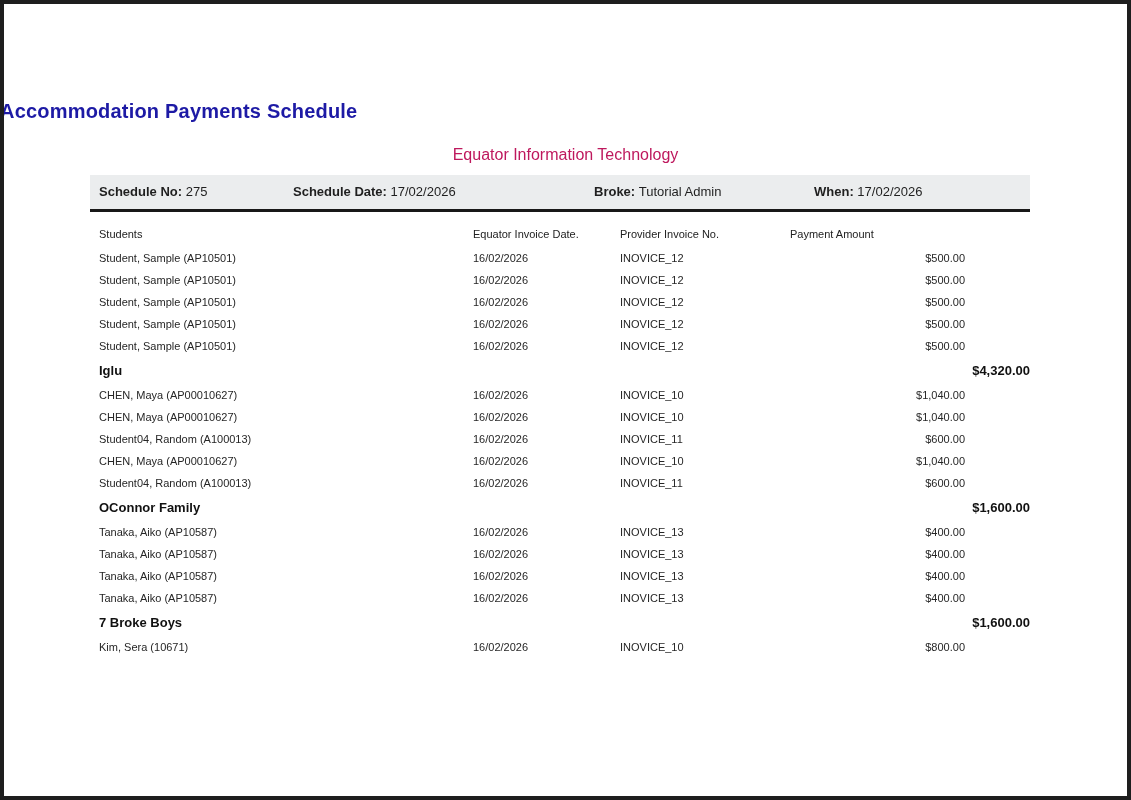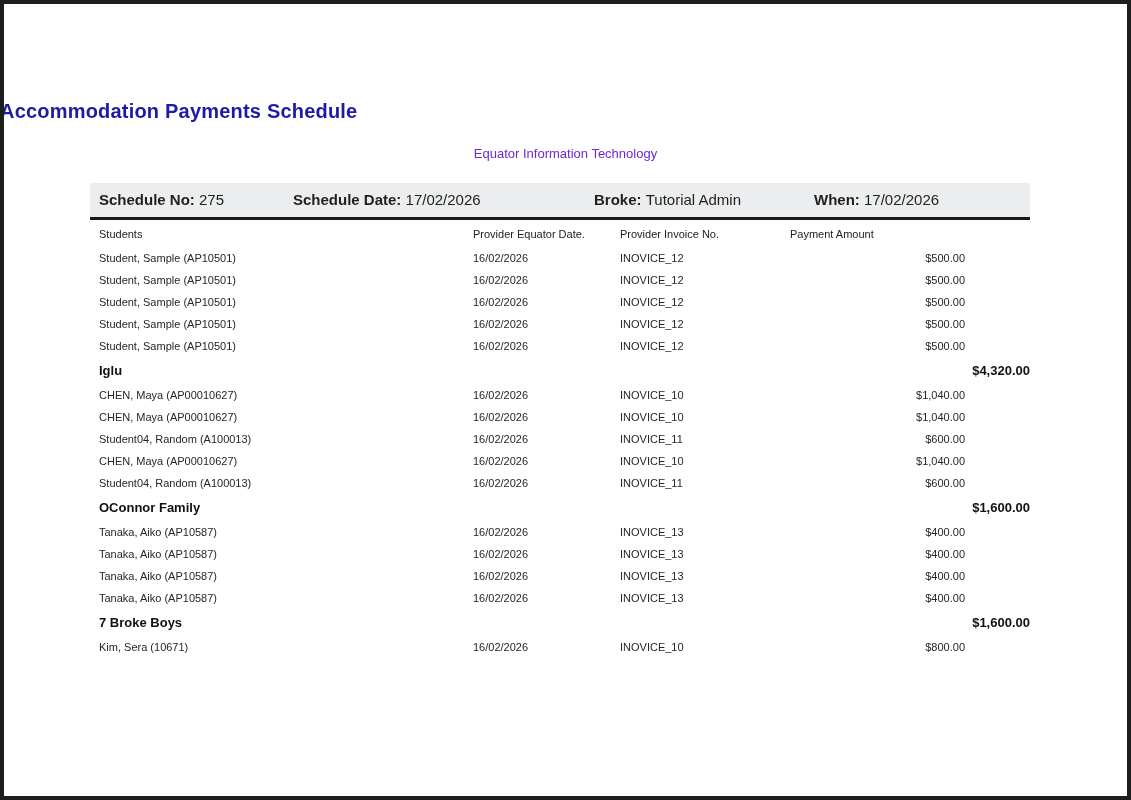--- a/index.html
+++ b/index.html
@@ -32,33 +32,33 @@
     font-weight: bold;
     color: #1d1aa5;
     letter-spacing: 0.2px;
   }
   .report-subtitle {
     position: absolute;
     top: 146px;
     left: 0;
     width: 100%;
     text-align: center;
-    font-size: 13px;
-    color: #6d28d9;
+    font-size: 16px;
+    color: #be185d;
   }
   .info-bar {
     position: absolute;
-    top: 183px;
+    top: 175px;
     left: 90px;
     width: 940px;
     height: 34px;
     background: #ebedee;
     border-bottom: 3px solid #181818;
     box-sizing: content-box;
-    font-size: 15px;
+    font-size: 13px;
   }
   .info-field {
     position: absolute;
     top: 0;
     height: 34px;
     line-height: 34px;
     white-space: nowrap;
   }
   .info-field .lbl { font-weight: bold; }
   .info-field.f0 { left: 9px; }
@@ -120,21 +120,21 @@
 <div class="info-bar" style="background: rgb(235, 237, 238);">
   <span class="info-field f0"><span class="lbl">Schedule No:</span>&nbsp;<span class="val">275</span></span>
   <span class="info-field f1"><span class="lbl">Schedule Date:</span>&nbsp;<span class="val">17/02/2026</span></span>
   <span class="info-field f2"><span class="lbl">Broke:</span>&nbsp;<span class="val">Tutorial Admin</span></span>
   <span class="info-field f3"><span class="lbl">When:</span>&nbsp;<span class="val">17/02/2026</span></span>
 </div>
 
 <div class="table">
   <div class="grid-row col-headers">
     <div class="c-student">Students</div>
-    <div class="c-date">Provider Equator Date.</div>
+    <div class="c-date">Equator Invoice Date.</div>
     <div class="c-invoice">Provider Invoice No.</div>
     <div class="c-amount">Payment Amount</div>
   </div>
   <div id="table-body">
       <div class="grid-row detail-row">
         <div class="c-student">Student, Sample (AP10501)</div>
         <div class="c-date">16/02/2026</div>
         <div class="c-invoice">INOVICE_12</div>
         <div class="c-amount">$500.00</div>
       </div>

